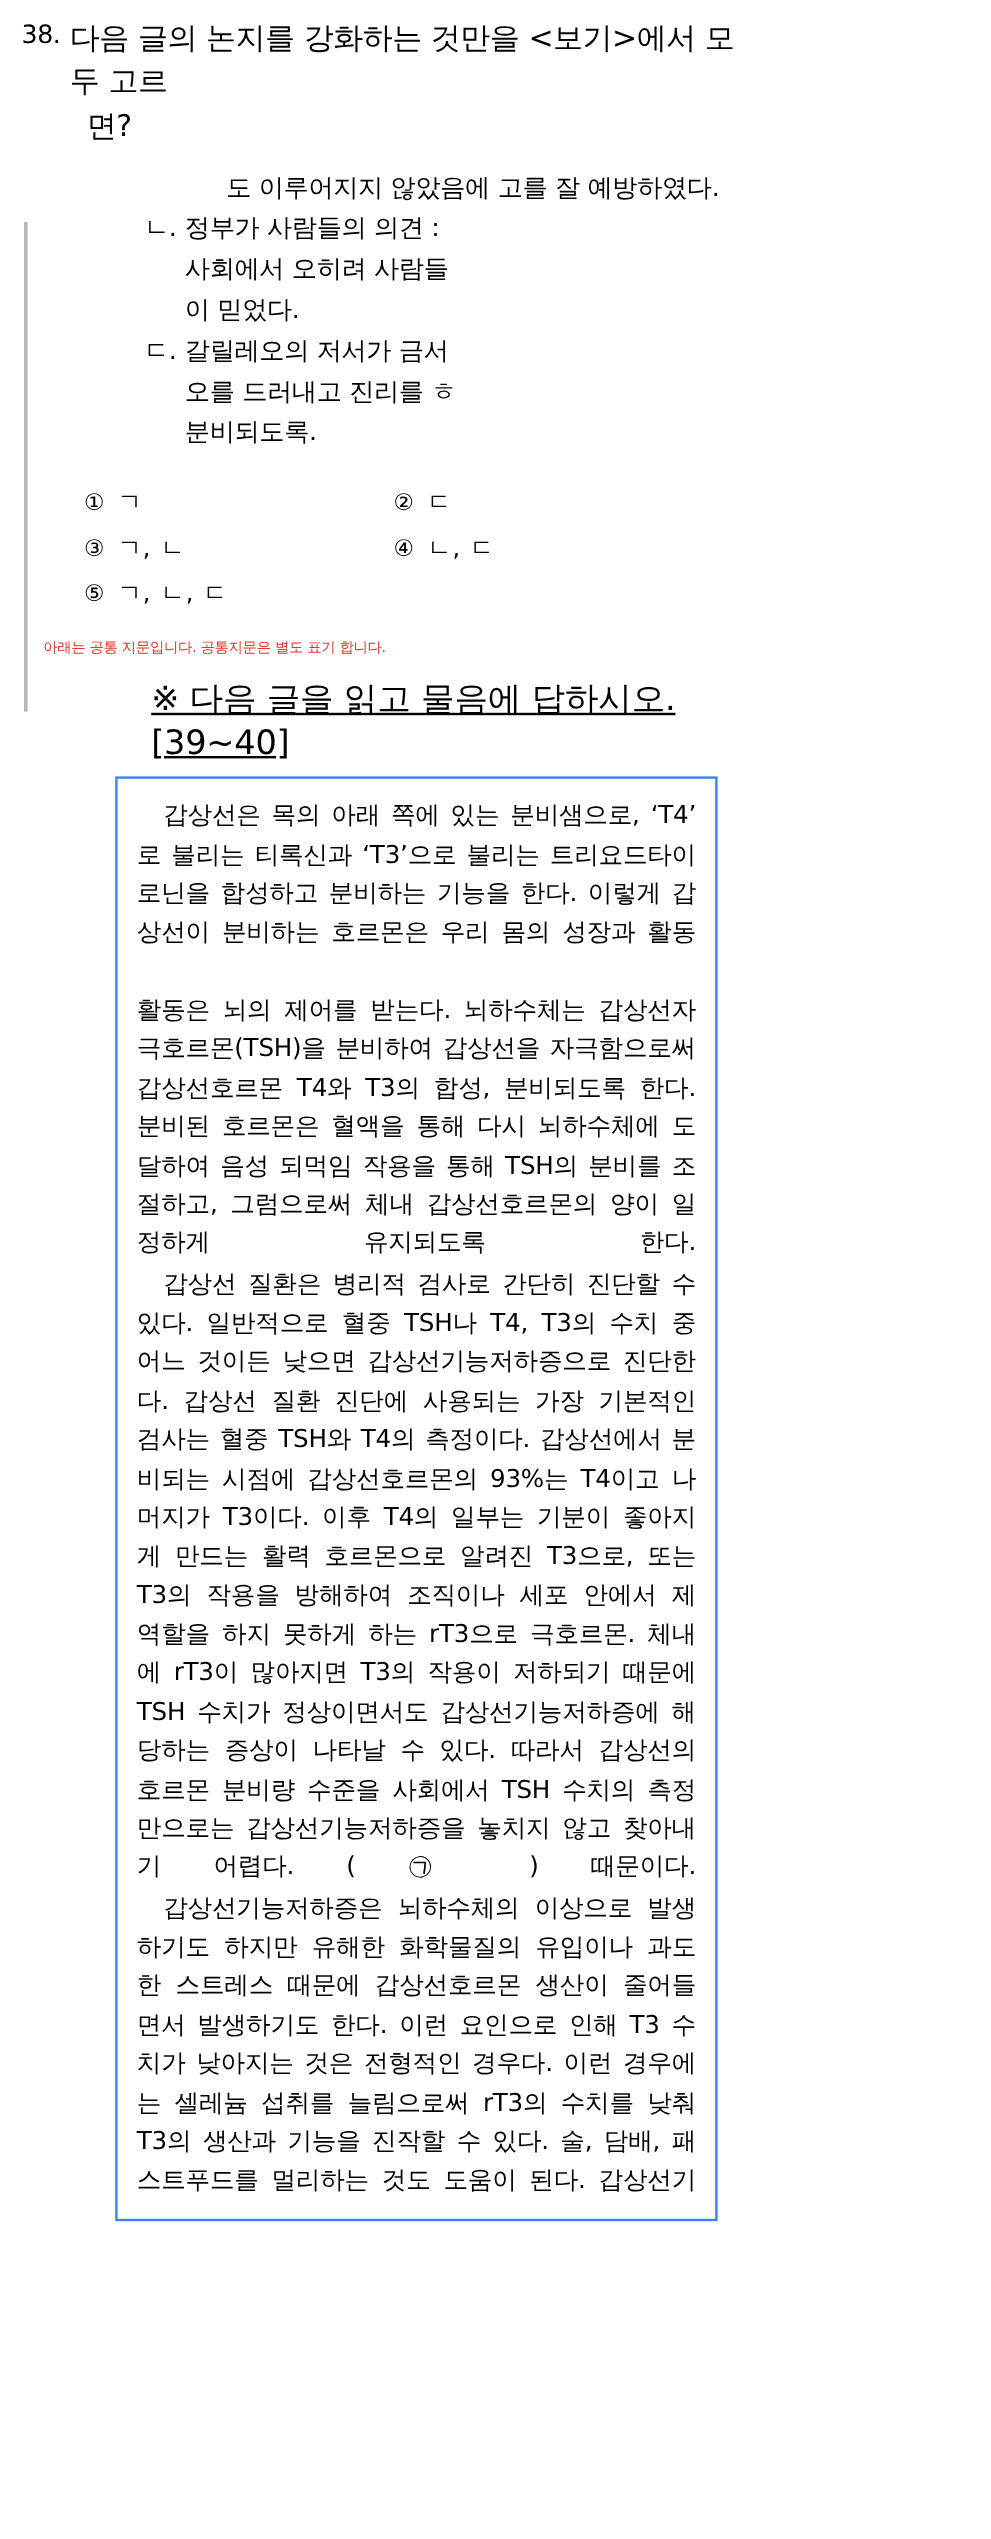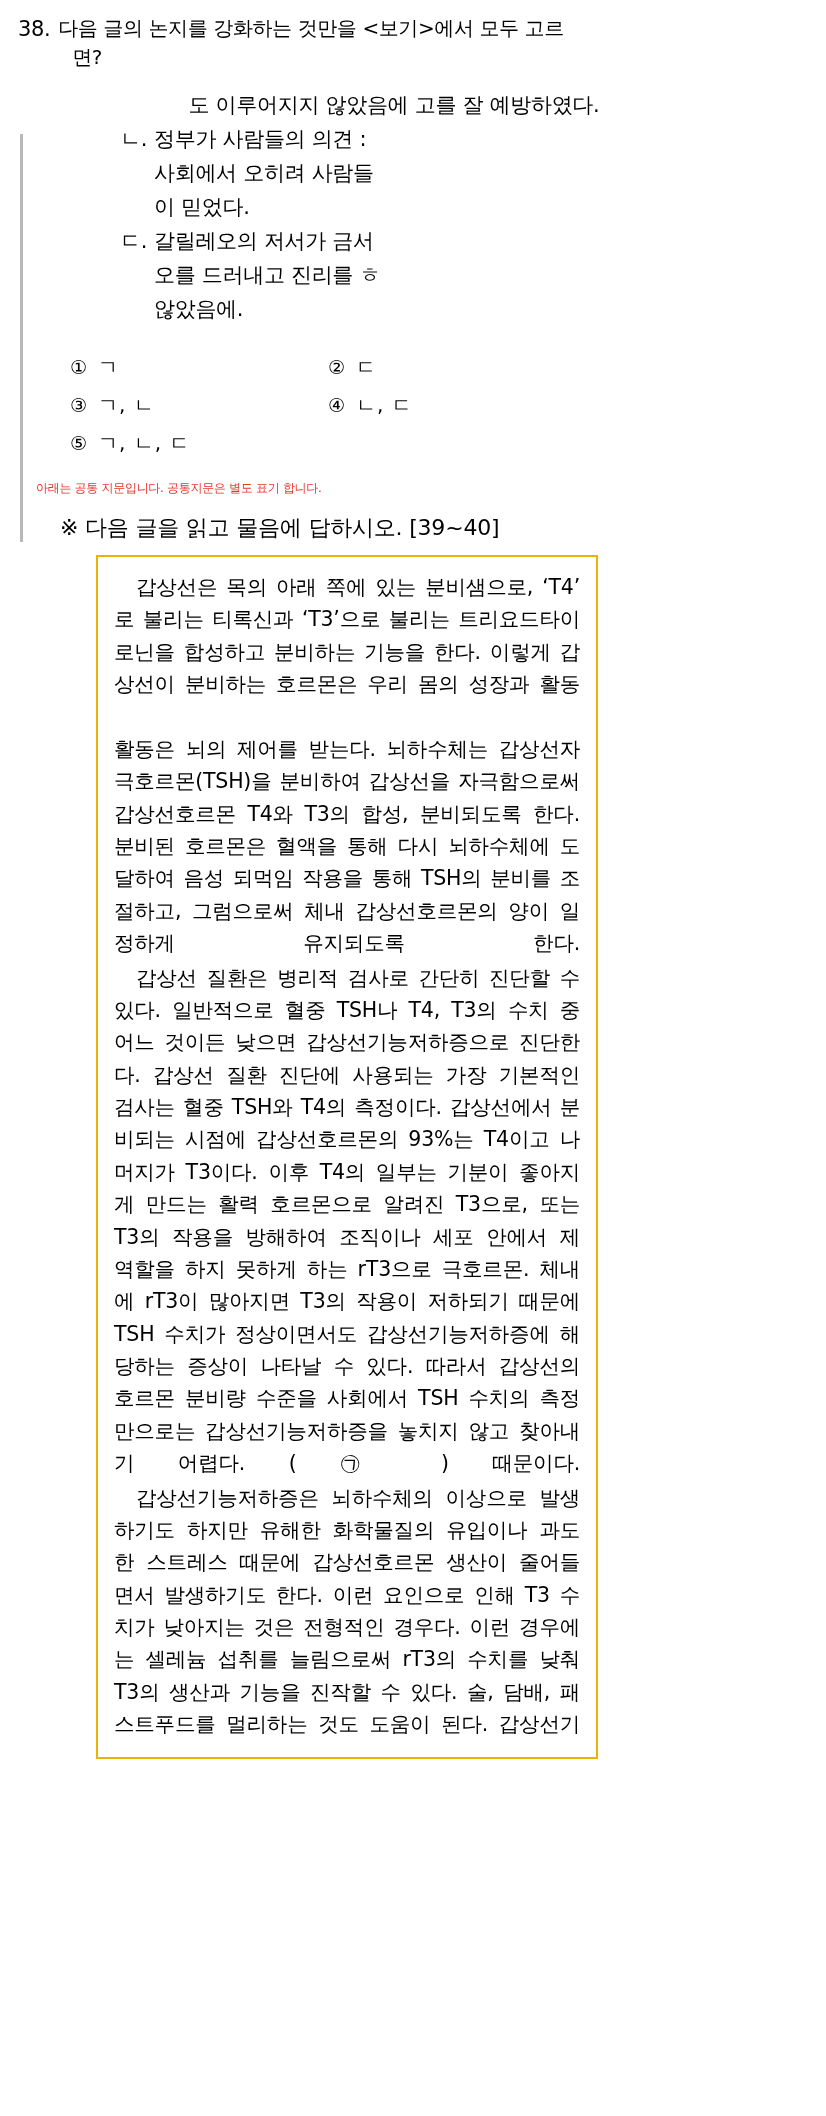--- a/index.html
+++ b/index.html
@@ -28,21 +28,21 @@
     font-size: 21px;
     line-height: 1.45;
     letter-spacing: -0.4px;
   }
   .q-num {
     flex: 0 0 auto;
     font-size: 21px;
   }
   .q-text {
     flex: 1 1 auto;
-    font-size: 20px;
+    font-size: 25px;
   }
   .q-text .line2 {
     display: block;
     margin-left: 14px;
   }
 
   
   .boxi-wrap {
     position: relative;
     margin: 16px 0 0 0;
@@ -108,29 +108,30 @@
   
   .notice {
     margin: 18px 0 0 18px;
     color: #e8322a;
     font-size: 12px;
     letter-spacing: -0.3px;
   }
 
   
   .passage-head {
-    margin: 16px 0 10px 42px;
-    font-size: 22px;
+    margin: 16px 0 10px 108px;
+    font-size: 28px;
     letter-spacing: -0.2px;
+    text-decoration: underline;
   }
 
   
   .passage-box {
     margin: 12px 36px 0 78px;
-    border: 2px solid #eab308;
+    border: 2px solid #3b82f6;
     padding: 14px 16px 16px 16px;
     box-sizing: border-box;
   }
   .para {
     font-size: 20.5px;
     line-height: 1.58;
     letter-spacing: -0.2px;
     text-align: justify;
     text-align-last: justify;
     margin: 0;
@@ -176,21 +177,21 @@
           <span class="ln">사회에서 오히려 사람들</span>
           <span class="ln">이 믿었다.</span>
         </span>
       </div>
 
       <div class="boxi-item">
         <span class="boxi-mark">ㄷ.</span>
         <span class="boxi-lines">
           <span class="ln">갈릴레오의 저서가 금서</span>
           <span class="ln">오를 드러내고 진리를 ㅎ</span>
-          <span class="ln">않았음에.</span>
+          <span class="ln">분비되도록.</span>
         </span>
       </div>
 
     </div>
   </div>
 
   <div class="options">
     <div class="opt-row">
       <div class="opt opt-a">
         <span class="circ">①</span>

